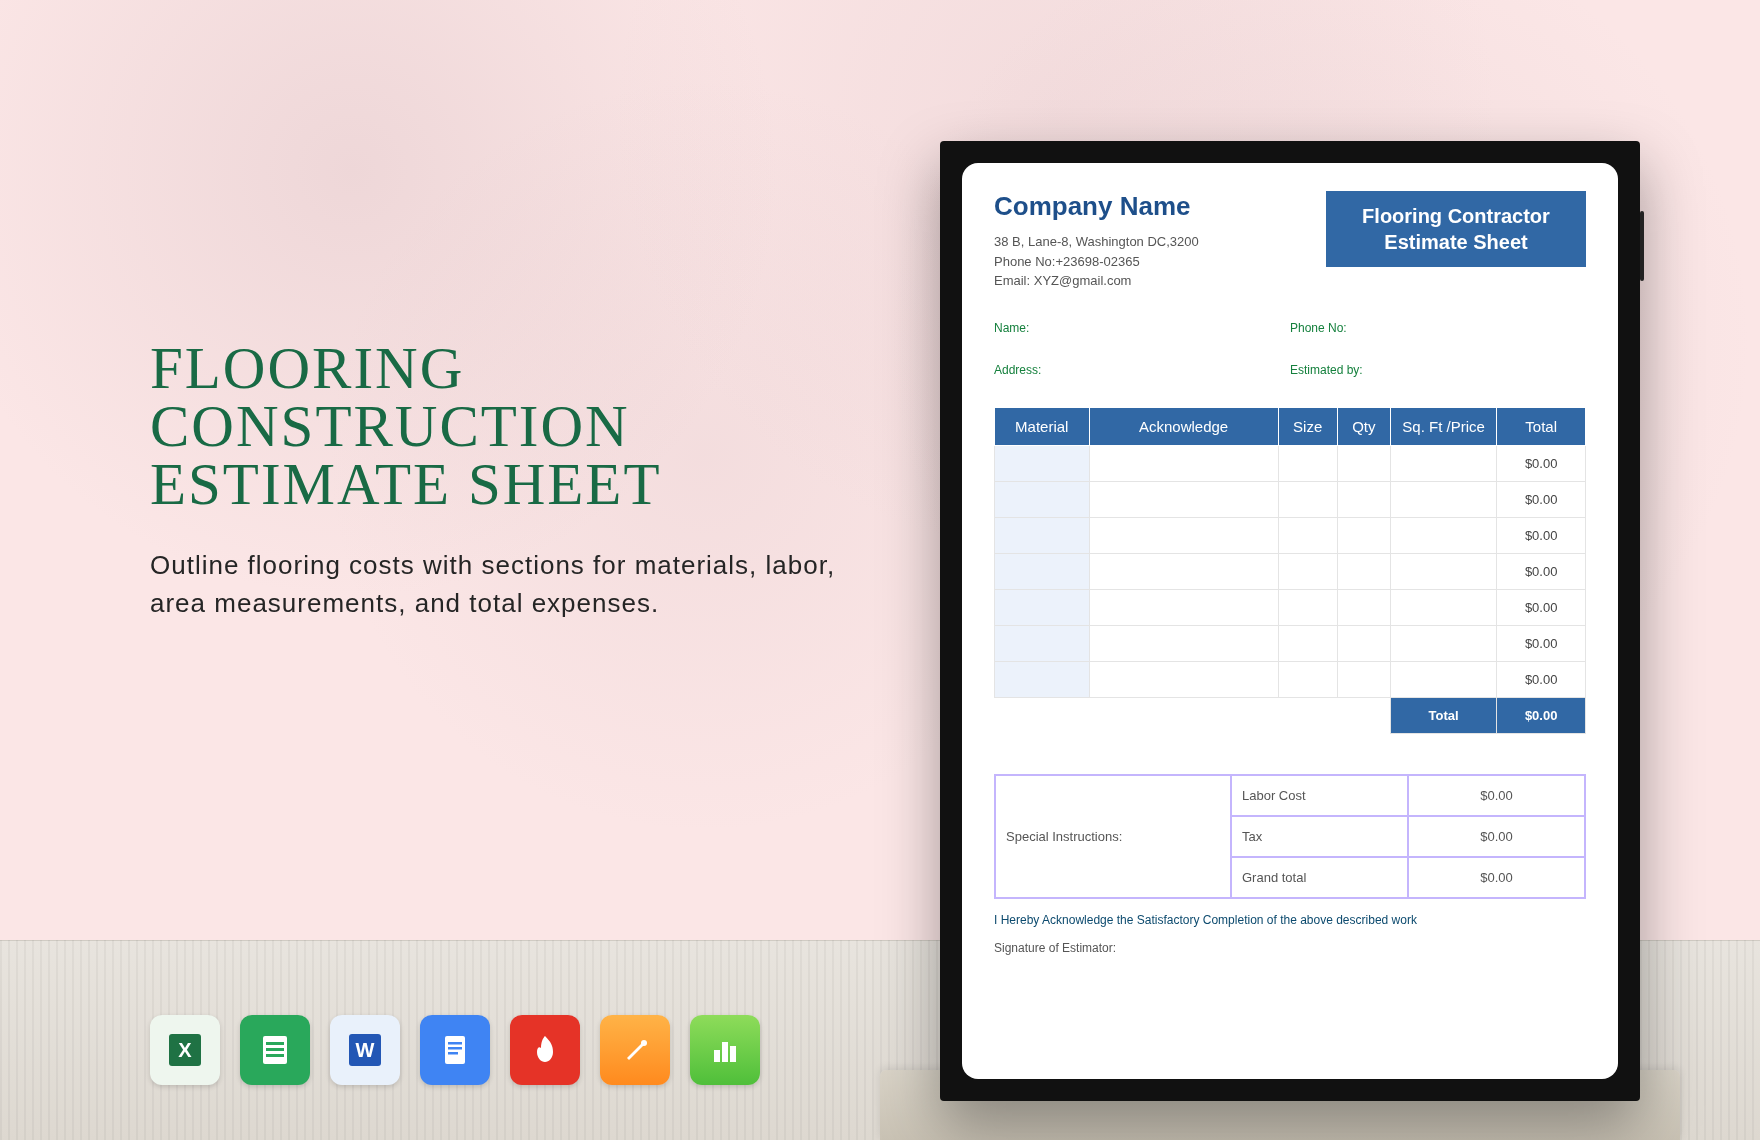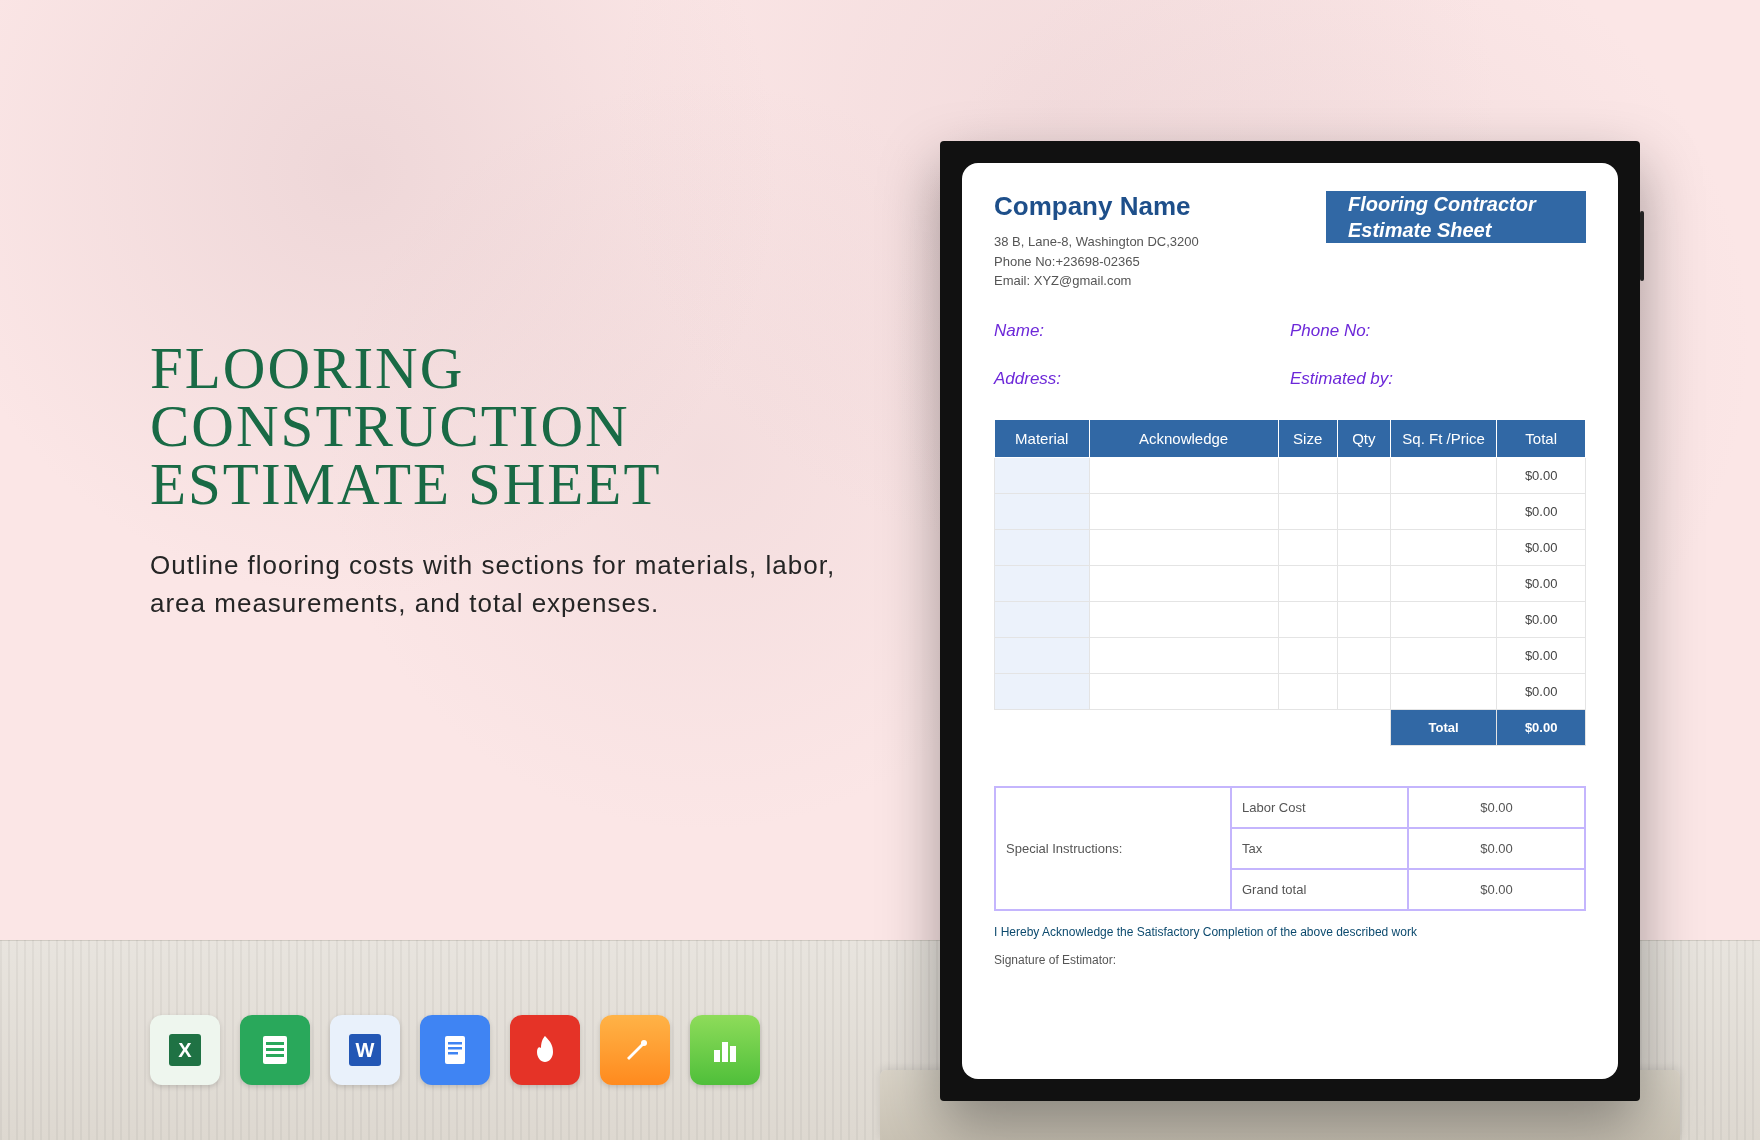--- a/index.html
+++ b/index.html
@@ -122,34 +122,32 @@
     margin-bottom: 10px;
   }
   .company-detail {
     font-size: 13px;
     color: #555;
     line-height: 1.5;
   }
   .badge {
     background: #3168a5;
     color: #fff;
-    padding: 0 22px;
-    text-align: left;
+    padding: 12px 22px;
+    text-align: center;
     font-size: 20px;
     font-weight: bold;
     line-height: 1.3;
     min-width: 260px;
-    font-style: italic;
   }
   .client-row {
     display: flex;
     margin-top: 30px;
-    font-size: 17px;
-    color: #6d28d9;
-    font-style: italic;
+    font-size: 12px;
+    color: #15803d;
   }
   .client-row > div { flex: 1; }
   .est-table {
     width: 100%;
     border-collapse: collapse;
     margin-top: 30px;
     font-size: 14px;
   }
   .est-table th {
     background: #3168a5;

